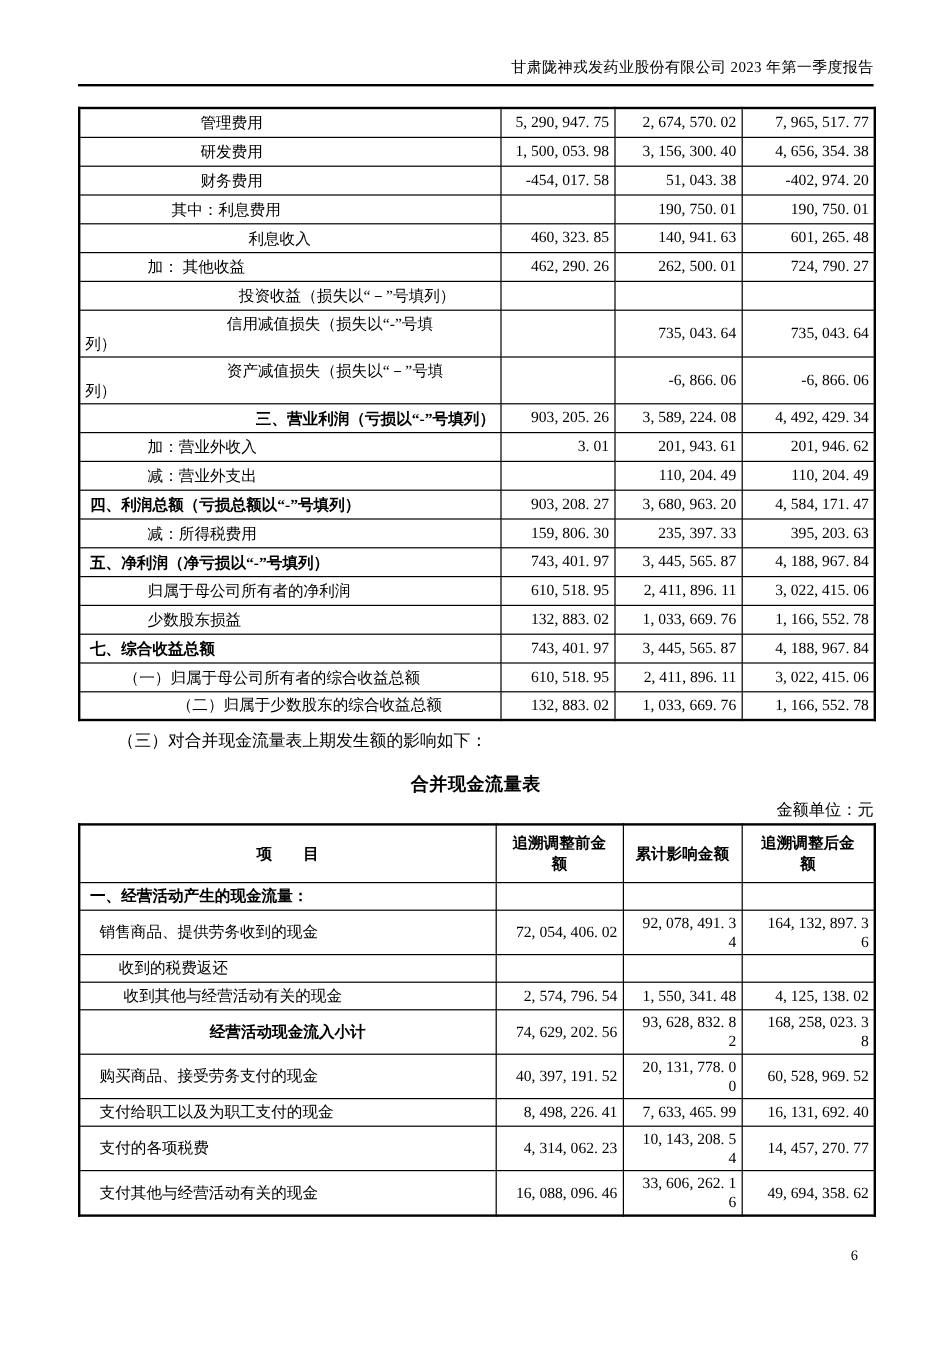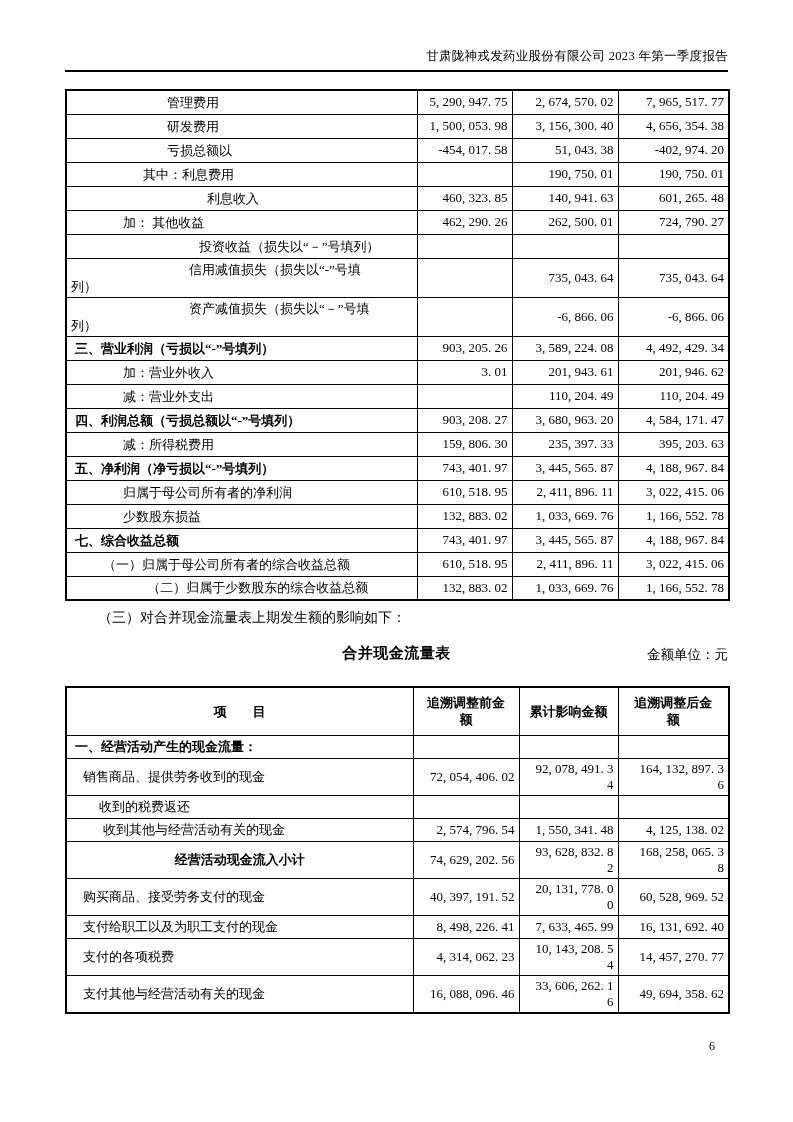--- a/index.html
+++ b/index.html
@@ -75,21 +75,21 @@
   .cf-title {
     position: absolute;
     top: 644px; left: 0; width: 793px;
     text-align: center;
     font-size: 15px;
     font-weight: bold;
     letter-spacing: 0.5px;
   }
   .unit-note {
     position: absolute;
-    top: 646px; left: 65px; width: 663px;
+    top: 666px; left: 65px; width: 663px;
     text-align: right;
     font-size: 13.5px;
   }
   .page-footer {
     position: absolute;
     top: 1039px; left: 65px; width: 650px;
     text-align: right;
     font-size: 12px;
   }
 </style>
@@ -117,21 +117,21 @@
           <td class="num">2, 674, 570. 02</td>
           <td class="num">7, 965, 517. 77</td>
         </tr>
         <tr>
           <td class="lbl" style="text-indent: 96px;">研发费用</td>
           <td class="num">1, 500, 053. 98</td>
           <td class="num">3, 156, 300. 40</td>
           <td class="num">4, 656, 354. 38</td>
         </tr>
         <tr>
-          <td class="lbl" style="text-indent: 96px;">亏损总额以</td>
+          <td class="lbl" style="text-indent: 96px;">财务费用</td>
           <td class="num">-454, 017. 58</td>
           <td class="num">51, 043. 38</td>
           <td class="num">-402, 974. 20</td>
         </tr>
         <tr>
           <td class="lbl" style="text-indent: 72px;">其中：利息费用</td>
           <td class="num"></td>
           <td class="num">190, 750. 01</td>
           <td class="num">190, 750. 01</td>
         </tr>
@@ -161,21 +161,21 @@
           <td class="num">735, 043. 64</td>
         </tr>
         <tr>
           <td class="lbl" style="text-indent: 118px;">资产减值损失（损失以“－”号填
 列）</td>
           <td class="num"></td>
           <td class="num">-6, 866. 06</td>
           <td class="num">-6, 866. 06</td>
         </tr>
         <tr>
-          <td class="lbl b" style="text-indent: 4px;">三、营业利润（亏损以“-”号填列）</td>
+          <td class="lbl b" style="text-indent: 4px; text-align: right;">三、营业利润（亏损以“-”号填列）</td>
           <td class="num">903, 205. 26</td>
           <td class="num">3, 589, 224. 08</td>
           <td class="num">4, 492, 429. 34</td>
         </tr>
         <tr>
           <td class="lbl" style="text-indent: 52px;">加：营业外收入</td>
           <td class="num">3. 01</td>
           <td class="num">201, 943. 61</td>
           <td class="num">201, 946. 62</td>
         </tr>
@@ -284,21 +284,21 @@
           <td class="lbl" style="text-indent: 12px; padding-left: 24px;">收到其他与经营活动有关的现金</td>
           <td class="num">2, 574, 796. 54</td>
           <td class="num">1, 550, 341. 48</td>
           <td class="num">4, 125, 138. 02</td>
         </tr>
         <tr>
           <td class="lbl b c">经营活动现金流入小计</td>
           <td class="num">74, 629, 202. 56</td>
           <td class="num">93, 628, 832. 8
 2</td>
-          <td class="num">168, 258, 065. 3
+          <td class="num">168, 258, 023. 3
 8</td>
         </tr>
         <tr>
           <td class="lbl" style="text-indent: 12px;">购买商品、接受劳务支付的现金</td>
           <td class="num">40, 397, 191. 52</td>
           <td class="num">20, 131, 778. 0
 0</td>
           <td class="num">60, 528, 969. 52</td>
         </tr>
         <tr>

